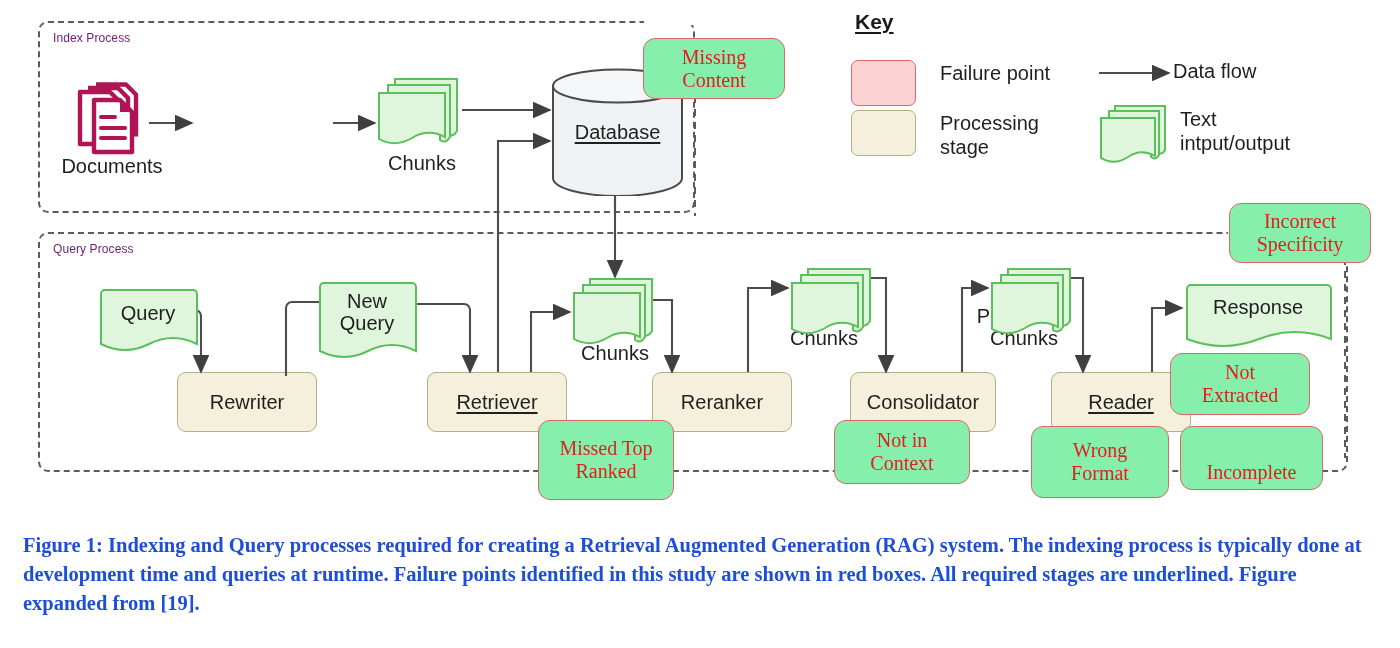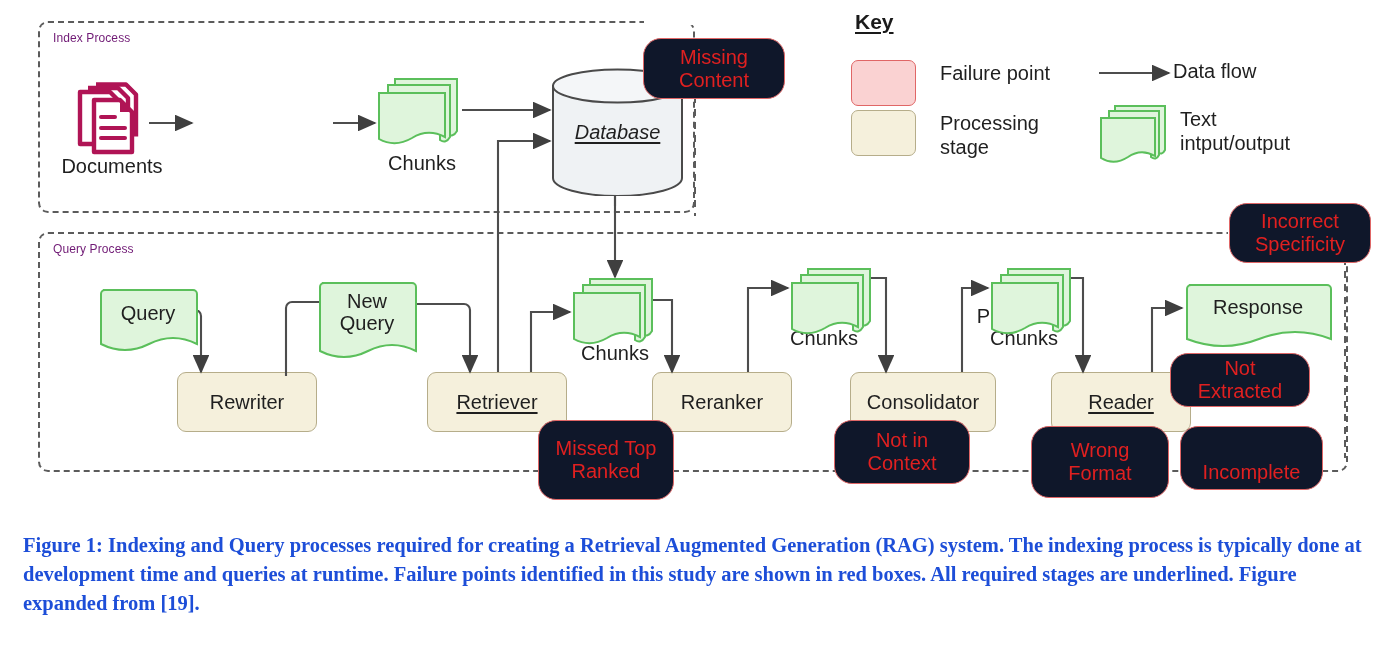--- a/index.html
+++ b/index.html
@@ -37,50 +37,51 @@
     font-size:20px;
     text-align:center;
     line-height:1.12;
   }
   .proc .req{ text-decoration:underline; text-underline-offset:3px; }
 
   
   .fail{
     position:absolute;
     box-sizing:border-box;
-    background:#0f172a;
+    background:#86efac;
     border:1.8px solid #E06666;
-    border-radius:18px;
+    border-radius:12px;
     display:flex;align-items:center;justify-content:center;
     color:#E02020;
     font-size:20px;
     text-align:center;
     line-height:1.13;
     z-index:40;
+    font-family:Liberation Serif, serif;
   }
 
   
   .note{position:absolute;z-index:20;}
   .note svg{display:block;overflow:visible;}
   .note .ntxt{
     position:absolute;left:0;top:0;width:100%;
     display:flex;align-items:center;justify-content:center;
     font-size:20px;color:#1f1f1f;line-height:1.1;text-align:center;
     pointer-events:none;
   }
 
   
   .cap{
     position:absolute;
     font-size:20px;color:#1f1f1f;text-align:center;line-height:1.12;
     white-space:pre-line;
   }
 
   
-  .db{position:absolute;z-index:15;font-style:italic;}
+  .db{position:absolute;z-index:15;}
   .db .dbtxt{
     position:absolute;left:0;width:100%;text-align:center;
     font-size:20px;color:#1f1f1f;
   }
   .db .dbtxt span{text-decoration:underline;text-underline-offset:3px;}
 
   
   .docs{position:absolute;z-index:15;}
 
   
@@ -321,21 +322,21 @@
   <div class="fail" style="left:538px;top:420px;width:136px;height:80px;">
     <span style="white-space:pre-line;">Missed Top
 Ranked</span>
   </div>
 
   <div class="fail" style="left:834px;top:420px;width:136px;height:64px;">
     <span style="white-space:pre-line;">Not in
 Context</span>
   </div>
 
-  <div class="fail" style="left:1170px;top:353px;width:140px;height:54px;">
+  <div class="fail" style="left:1170px;top:353px;width:140px;height:62px;">
     <span style="white-space:pre-line;">Not
 Extracted</span>
   </div>
 
   <div class="fail" style="left:1031px;top:426px;width:138px;height:72px;">
     <span style="white-space:pre-line;">Wrong
 Format</span>
   </div>
 
   <div class="fail" style="left:1180px;top:426px;width:143px;height:64px;">

